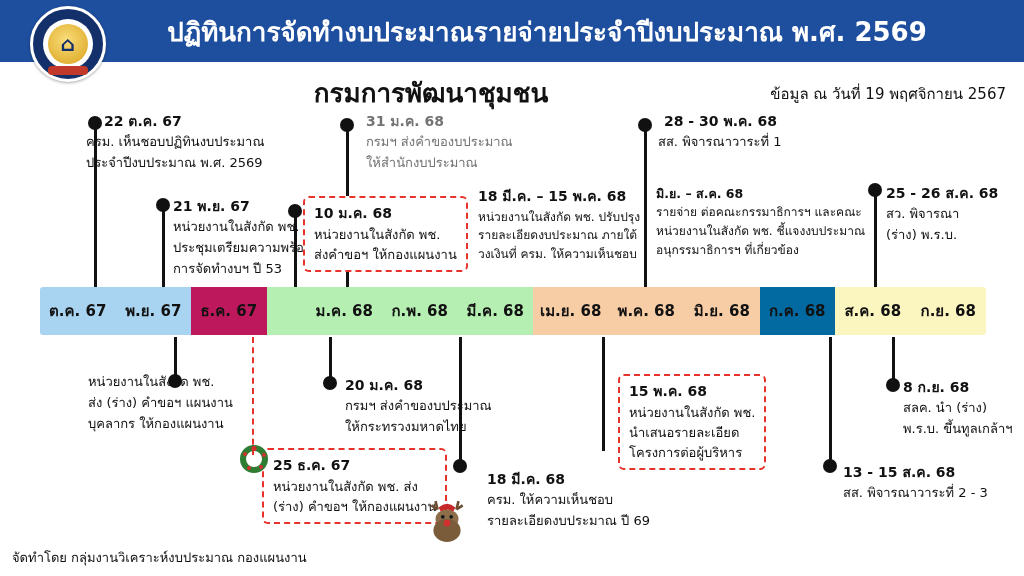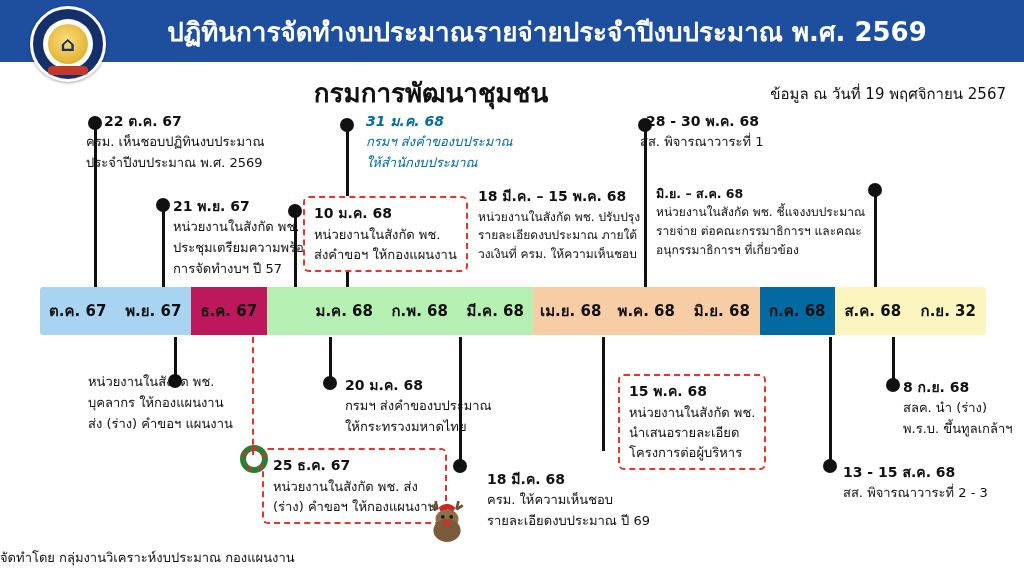--- a/index.html
+++ b/index.html
@@ -20,38 +20,38 @@
                display:flex; align-items:center; justify-content:center; }
   .logo-core { width:40px; height:40px; border-radius:50%;
                background:radial-gradient(circle at 45% 40%, #f9dd7a, #d9a21b);
                display:flex; align-items:center; justify-content:center;
                color:#14306b; font-size:20px; font-weight:bold; }
   .logo-banner { position:absolute; bottom:4px; width:40px; height:9px; background:#c0392b; border-radius:4px; }
 
   .subtitle { position:absolute; left:0; top:72px; width:862px; text-align:center;
               font-size:26px; font-weight:bold; }
   .data-asof { position:absolute; right:18px; top:82px; font-size:15px; }
-  .footer { position:absolute; left:0; bottom:8px; font-size:13px; }
+  .footer { position:absolute; left:12px; bottom:8px; font-size:13px; }
 
   
   .timeline { position:absolute; left:40px; top:287px; width:946px; height:48px;
               display:flex; border-radius:3px; overflow:hidden; z-index:2; }
   .mcell { flex:1; display:flex; align-items:center; justify-content:center; }
   .mcell span { font-weight:bold; font-size:15px; }
 
   
   .stem { position:absolute; width:2.5px; background:#111; z-index:1; }
   .dot  { position:absolute; width:14px; height:14px; border-radius:50%; background:#111; z-index:3; }
 
   
   .ev { position:absolute; font-size:13px; line-height:1.6; white-space:nowrap; z-index:4; }
   .ev-date { font-weight:bold; font-size:14px; }
   .indent { margin-left:18px; }
   .small { font-size:12px; line-height:1.55; }
-  .pink, .pink .ev-date { color:#0369a1;font-style:italic; }
+  .pink, .pink .ev-date { color:#737373; }
 
   .rbox { position:absolute; border:2.5px dashed #e8332d; border-radius:6px;
           background:#fff; padding:5px 9px; font-size:13px; line-height:1.55;
           white-space:nowrap; z-index:5; }
   .rbox .ev-date { font-weight:bold; font-size:14px; }
 
   .rline { position:absolute; width:0; border-left:2.5px dashed #e8332d; z-index:1; }
 
   .deco { position:absolute; z-index:7; }
 </style>
@@ -101,21 +101,21 @@
     <div class="mcell" style="background: rgb(247, 205, 166);">
         <span>มิ.ย. 68</span>
       </div>
     <div class="mcell" style="background: #0369a1;">
         <span>ก.ค. 68</span>
       </div>
     <div class="mcell" style="background: rgb(251, 246, 191);">
         <span>ส.ค. 68</span>
       </div>
     <div class="mcell" style="background: rgb(251, 246, 191);">
-        <span>ก.ย. 32</span>
+        <span>ก.ย. 68</span>
       </div>
   </div>
 
   <div class="stem" style="left:94px;top:123px;height:164px"></div>
   <div class="dot" style="left:88px;top:116px"></div>
 
   <div class="stem" style="left:162px;top:205px;height:82px"></div>
   <div class="dot" style="left:156px;top:198px"></div>
 
   <div class="stem" style="left:294px;top:211px;height:76px"></div>
@@ -152,21 +152,21 @@
   <div class="ev" style="left:86px;top:110px">
     <div class="ev-date indent">22 ต.ค. 67</div>
     <div>ครม. เห็นชอบปฏิทินงบประมาณ</div>
     <div>ประจำปีงบประมาณ พ.ศ. 2569</div>
   </div>
 
   <div class="ev" style="left:173px;top:195px">
     <div class="ev-date">21 พ.ย. 67</div>
     <div>หน่วยงานในสังกัด พช.</div>
     <div>ประชุมเตรียมความพร้อม</div>
-    <div>การจัดทำงบฯ ปี 57</div>
+    <div>การจัดทำงบฯ ปี 53</div>
   </div>
 
   <div class="rbox" style="left:303px;top:196px">
     <div class="ev-date">10 ม.ค. 68</div>
     <div>หน่วยงานในสังกัด พช.</div>
     <div>ส่งคำขอฯ ให้กองแผนงาน</div>
   </div>
 
   <div class="ev pink" style="left:366px;top:110px">
     <div class="ev-date">31 ม.ค. 68</div>
@@ -174,37 +174,42 @@
     <div>ให้สำนักงบประมาณ</div>
   </div>
 
   <div class="ev small" style="left:478px;top:186px">
     <div class="ev-date" style="font-size:14px">18 มี.ค. – 15 พ.ค. 68</div>
     <div>หน่วยงานในสังกัด พช. ปรับปรุง</div>
     <div>รายละเอียดงบประมาณ ภายใต้</div>
     <div>วงเงินที่ ครม. ให้ความเห็นชอบ</div>
   </div>
 
-  <div class="ev" style="left:640px;top:110px">
+  <div class="ev" style="left:658px;top:110px">
     <div class="ev-date" style="margin-left:6px">28 - 30 พ.ค. 68</div>
     <div>สส. พิจารณาวาระที่ 1</div>
   </div>
 
   <div class="ev small" style="left:656px;top:184px">
     <div class="ev-date" style="font-size:12.5px">มิ.ย. – ส.ค. 68</div>
+    <div>รายจ่าย ต่อคณะกรรมาธิการฯ และคณะ</div>
     <div>หน่วยงานในสังกัด พช. ชี้แจงงบประมาณ</div>
-    <div>รายจ่าย ต่อคณะกรรมาธิการฯ และคณะ</div>
     <div>อนุกรรมาธิการฯ ที่เกี่ยวข้อง</div>
   </div>
 
+  <div class="ev" style="left:886px;top:182px">
+    <div class="ev-date">25 - 26 ส.ค. 68</div>
+    <div>สว. พิจารณา</div>
+    <div>(ร่าง) พ.ร.บ.</div>
+  </div>
 
   <div class="ev" style="left:88px;top:372px">
     <div>หน่วยงานในสังกัด พช.</div>
+    <div>ส่ง (ร่าง) คำขอฯ แผนงาน</div>
     <div>บุคลากร ให้กองแผนงาน</div>
-    <div>ส่ง (ร่าง) คำขอฯ แผนงาน</div>
   </div>
 
   <div class="rbox" style="left:262px;top:448px">
     <div class="ev-date">25 ธ.ค. 67</div>
     <div>หน่วยงานในสังกัด พช. ส่ง</div>
     <div>(ร่าง) คำขอฯ ให้กองแผนงาน</div>
   </div>
 
   <div class="ev" style="left:345px;top:374px">
     <div class="ev-date">20 ม.ค. 68</div>

